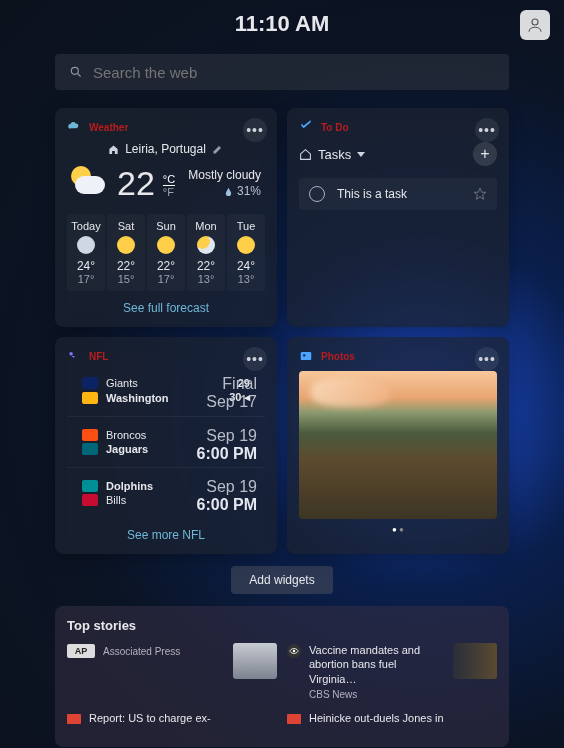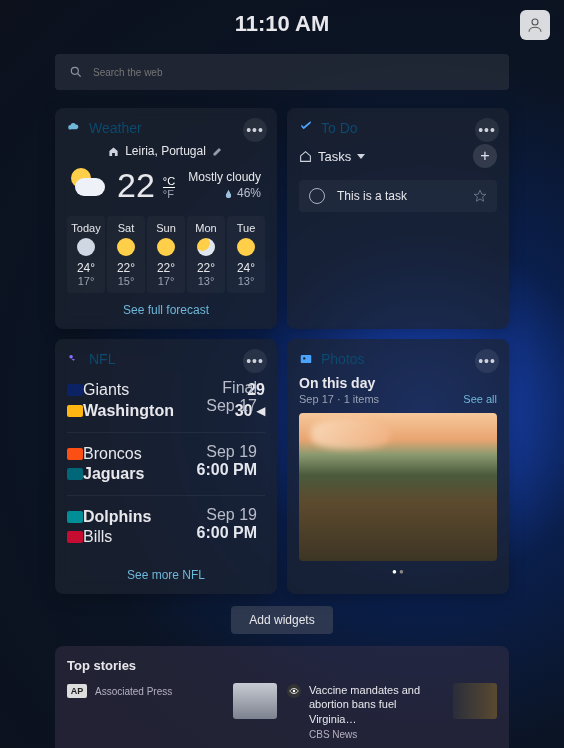--- a/index.html
+++ b/index.html
@@ -9,26 +9,26 @@
   color: #e8e8ec; position: relative;
 }
 .topbar { display: flex; align-items: center; justify-content: center; height: 48px; position: relative; }
 .clock { font-size: 22px; font-weight: 600; }
 .avatar { position: absolute; right: 14px; top: 10px; width: 30px; height: 30px; border-radius: 6px;
   background: rgba(255,255,255,0.85); display: flex; align-items: center; justify-content: center; cursor: pointer; }
 .avatar svg { width: 18px; height: 18px; stroke: #555; fill: none; stroke-width: 1.5; }
 .search { margin: 6px 55px 18px; height: 36px; background: rgba(40,45,58,0.7); border-radius: 4px;
   display: flex; align-items: center; padding: 0 14px; gap: 10px; cursor: text; }
 .search .sicon { width: 14px; height: 14px; opacity: 0.7; }
-.search input { background: transparent; border: none; outline: none; color: #c5c9d2; font-size: 10px; flex: 1; }
+.search input { background: transparent; border: none; outline: none; color: #c5c9d2; font-size: 15px; flex: 1; }
 .grid { display: grid; grid-template-columns: 1fr 1fr; gap: 10px; padding: 0 55px; }
 .card { background: rgba(28,34,48,0.72); border-radius: 8px; padding: 12px; backdrop-filter: blur(8px);
   box-shadow: 0 4px 16px rgba(0,0,0,0.25); position: relative; }
 .card-header { display: flex; align-items: center; gap: 8px; margin-bottom: 8px; }
-.card-header .title { font-size: 14px; font-weight: 400; color: #0c4a6e; }
+.card-header .title { font-size: 10px; font-weight: 700; color: #b91c1c; }
 .card-header .hicon { width: 14px; height: 14px; display: flex; }
 .more { position: absolute; top: 10px; right: 10px; width: 24px; height: 24px; border-radius: 12px;
   background: rgba(255,255,255,0.08); display: flex; align-items: center; justify-content: center; cursor: pointer; }
 .more span { color: #d0d3dc; font-size: 14px; letter-spacing: 1px; line-height: 0; }
 
 .loc-row { display: flex; align-items: center; justify-content: center; gap: 6px; font-size: 12px; margin-bottom: 6px; }
 .loc-row .edit { width: 12px; height: 12px; opacity: 0.7; cursor: pointer; }
 .wmain { display: flex; align-items: center; gap: 8px; margin-bottom: 10px; }
 .wicon-big { width: 42px; height: 42px; position: relative; }
 .wtemp { font-size: 34px; font-weight: 300; }
@@ -49,21 +49,21 @@
 .addbtn { width: 24px; height: 24px; border-radius: 12px; background: rgba(255,255,255,0.12);
   display: flex; align-items: center; justify-content: center; font-size: 16px; cursor: pointer; color:#dfe2eb;}
 .taskrow { display: flex; align-items: center; gap: 12px; background: rgba(255,255,255,0.04);
   padding: 8px 10px; border-radius: 4px; }
 .taskrow .circle { width: 16px; height: 16px; border: 1.5px solid #aab0c0; border-radius: 50%; cursor: pointer; }
 .taskrow .tlabel { font-size: 12px; flex: 1; }
 .taskrow .star { width: 14px; height: 14px; opacity: 0.6; cursor: pointer; }
 
 .game { padding: 4px 0 10px; border-bottom: 1px solid rgba(255,255,255,0.06); margin-bottom: 6px; }
 .game:last-of-type { border-bottom: none; }
-.grow { display: flex; align-items: center; font-size: 16px; margin: 2px 0; }
+.grow { display: flex; align-items: center; gap: 8px; font-size: 11px; margin: 2px 15px; }
 .grow .logo { width: 16px; height: 12px; border-radius: 2px; }
 .grow .score { margin-left: auto; font-weight: 600; }
 .ginfo { position: absolute; right: 8px; font-size: 16px; color: #b8bdc9; text-align: right; }
 .ginfo .b { font-weight: 600; color: #e5e7ef; }
 
 .photos-top { display:flex; align-items:flex-end; justify-content:space-between; margin: 2px 0 8px;}
 .photos-top .otd { font-size: 14px; font-weight: 600; }
 .photos-top .meta { font-size: 11px; color: #9aa2b3; margin-top:2px;}
 .seeall { font-size: 11px; color: #6fb7d9; cursor: pointer; }
 .photo-img { width: 100%; height: 148px; border-radius: 4px;
@@ -74,21 +74,21 @@
 .dots { text-align:center; margin-top:6px; font-size:8px; color:#888;}
 .dots .on{ color:#fff;}
 
 .addwidgets { margin: 12px auto; width: fit-content; background: rgba(60,68,88,0.7);
   padding: 7px 18px; border-radius: 4px; font-size: 12px; cursor: pointer; }
 
 .stories { margin: 6px 55px 0; background: rgba(55,48,70,0.55); border-radius: 8px; padding: 12px; }
 .stories h3 { font-size: 13px; font-weight: 600; margin-bottom: 10px; }
 .srow { display: grid; grid-template-columns: 1fr 1fr; gap: 10px; margin-bottom: 10px; }
 .story { display: flex; gap: 8px; cursor: pointer; }
-.sbadge { width: 20px; height: 14px; background: #ddd; color: #222; font-size: 9px; font-weight: 700;
+.sbadge { width: 28px; height: 14px; background: #ddd; color: #222; font-size: 9px; font-weight: 700;
   display: flex; align-items: center; justify-content: center; border-radius: 2px; flex-shrink: 0; margin-top:1px;}
 .sbadge.eye { background:#333; border-radius:50%; width:14px; height:14px;}
 .sbadge.red { background:#d43; width:14px; height:10px; border-radius:1px; margin-top:3px;}
 .stext { flex: 1; font-size: 11px; line-height: 1.3; }
 .stext .src { font-size: 10px; color: #b5b0c0; margin-top: 2px; }
 .sthumb { width: 44px; height: 36px; background:#888; border-radius: 3px; flex-shrink: 0;}
 .sthumb.capitol{ background: linear-gradient(#c7cbd3,#7c828e);}
 .sthumb.podium{ background: linear-gradient(90deg,#2a2e3a,#5a4a30);}
 .sun-cloud { position:relative; width:100%; height:100%;}
 .sun-cloud .sun{ position:absolute; left:4px; top:4px; width:20px; height:20px; background:#ffcf4a; border-radius:50%;}
@@ -153,21 +153,21 @@
       <div class="wunits">
         <span class="active">°C</span>
         <span>°F</span>
       </div>
       <div class="wcond">
         <div>Mostly cloudy</div>
         <div class="hum">
             <svg width="9" height="11" viewBox="0 0 24 24" fill="#9fbfe0">
               <path d="M12 2C8 10 5 13 5 17a7 7 0 0014 0c0-4-3-7-7-15z"></path>
             </svg>
-            <span>46%</span>
+            <span>31%</span>
           </div>
       </div>
     </div>
     <div class="forecast" id="forecast">
         <div class="fday">
           <div class="lbl">Today</div>
           <div class="ficon cloudy"></div>
           <div class="hi">24°</div>
           <div class="lo">17°</div>
         </div>
@@ -302,27 +302,20 @@
           <svg viewBox="0 0 24 24" fill="#4aa3ff">
             <rect x="3" y="5" width="18" height="14" rx="2"></rect>
             <circle cx="9" cy="11" r="2" fill="#1c2230"></circle>
           </svg>
         </span>
       <span class="title">Photos</span>
     </div>
     <div class="more">
         <span>•••</span>
       </div>
-    <div class="photos-top">
-      <div>
-        <div class="otd">On this day</div>
-        <div class="meta">Sep 17 · 1 items</div>
-      </div>
-      <div class="seeall">See all</div>
-    </div>
     <div class="photo-img"></div>
     <div class="dots"><span class="on">●</span> <span>●</span></div>
   </div>
 </div>
 
 <div class="addwidgets">Add widgets</div>
 
 <div class="stories">
   <h3>Top stories</h3>
   <div id="stories-grid">

